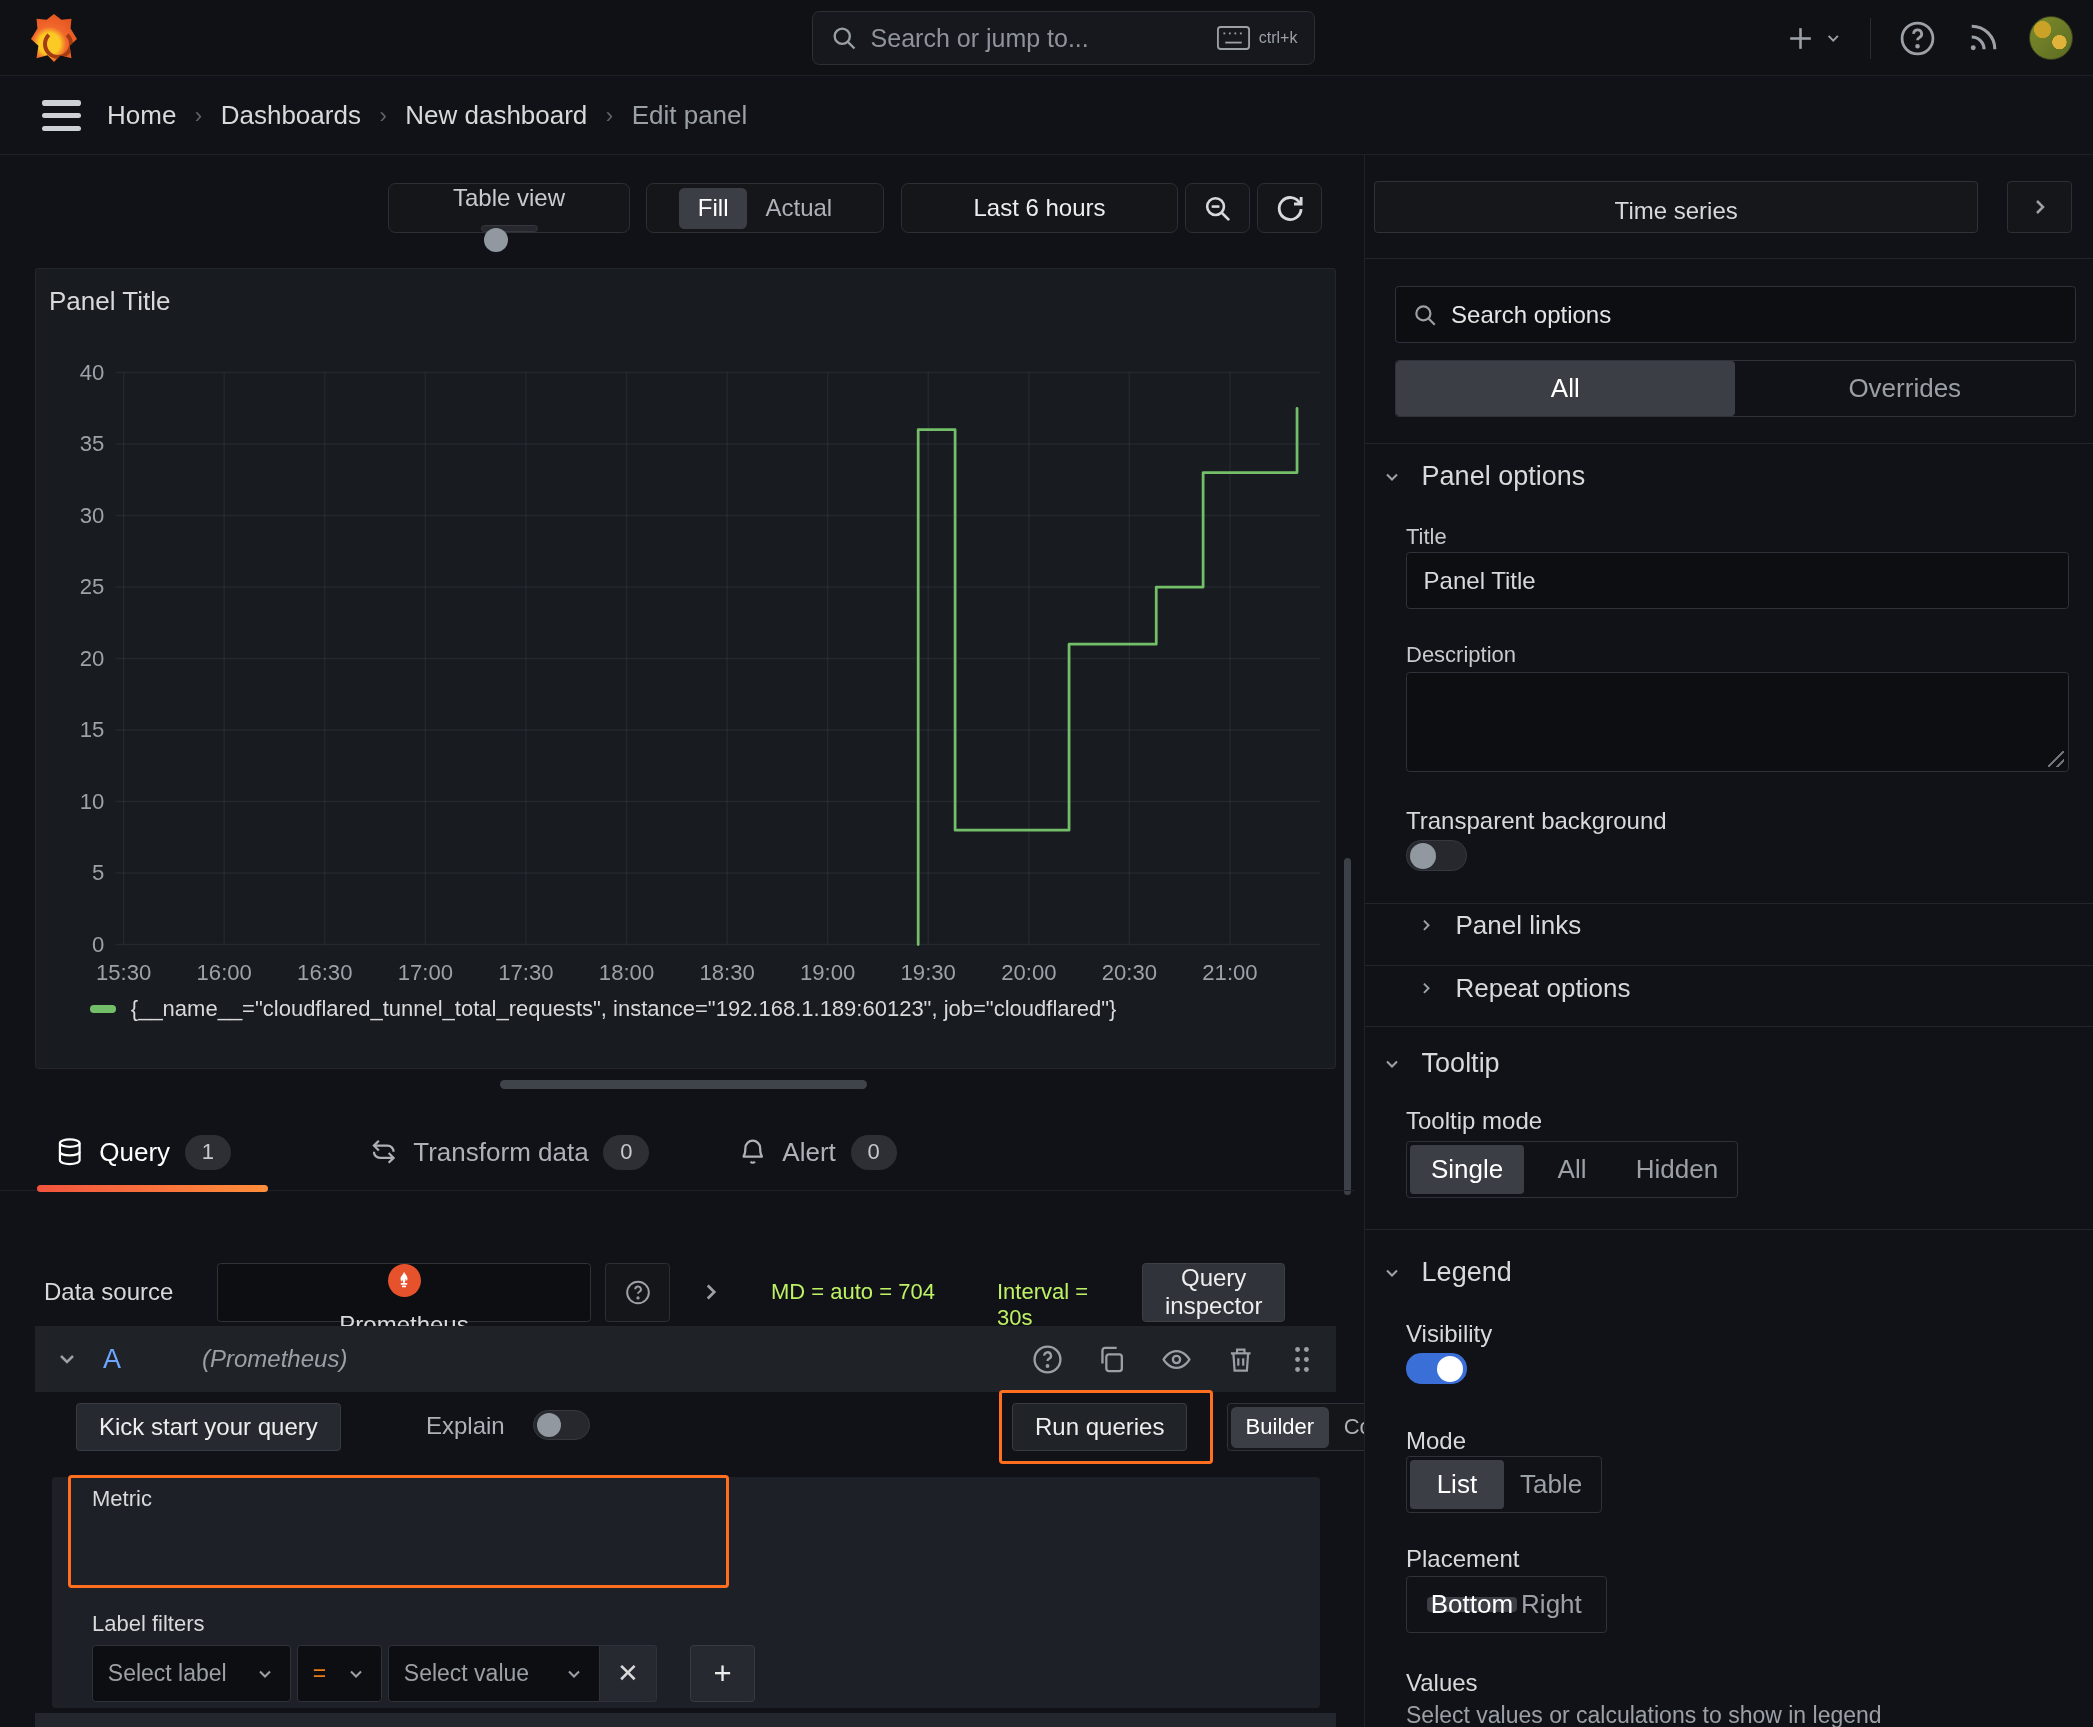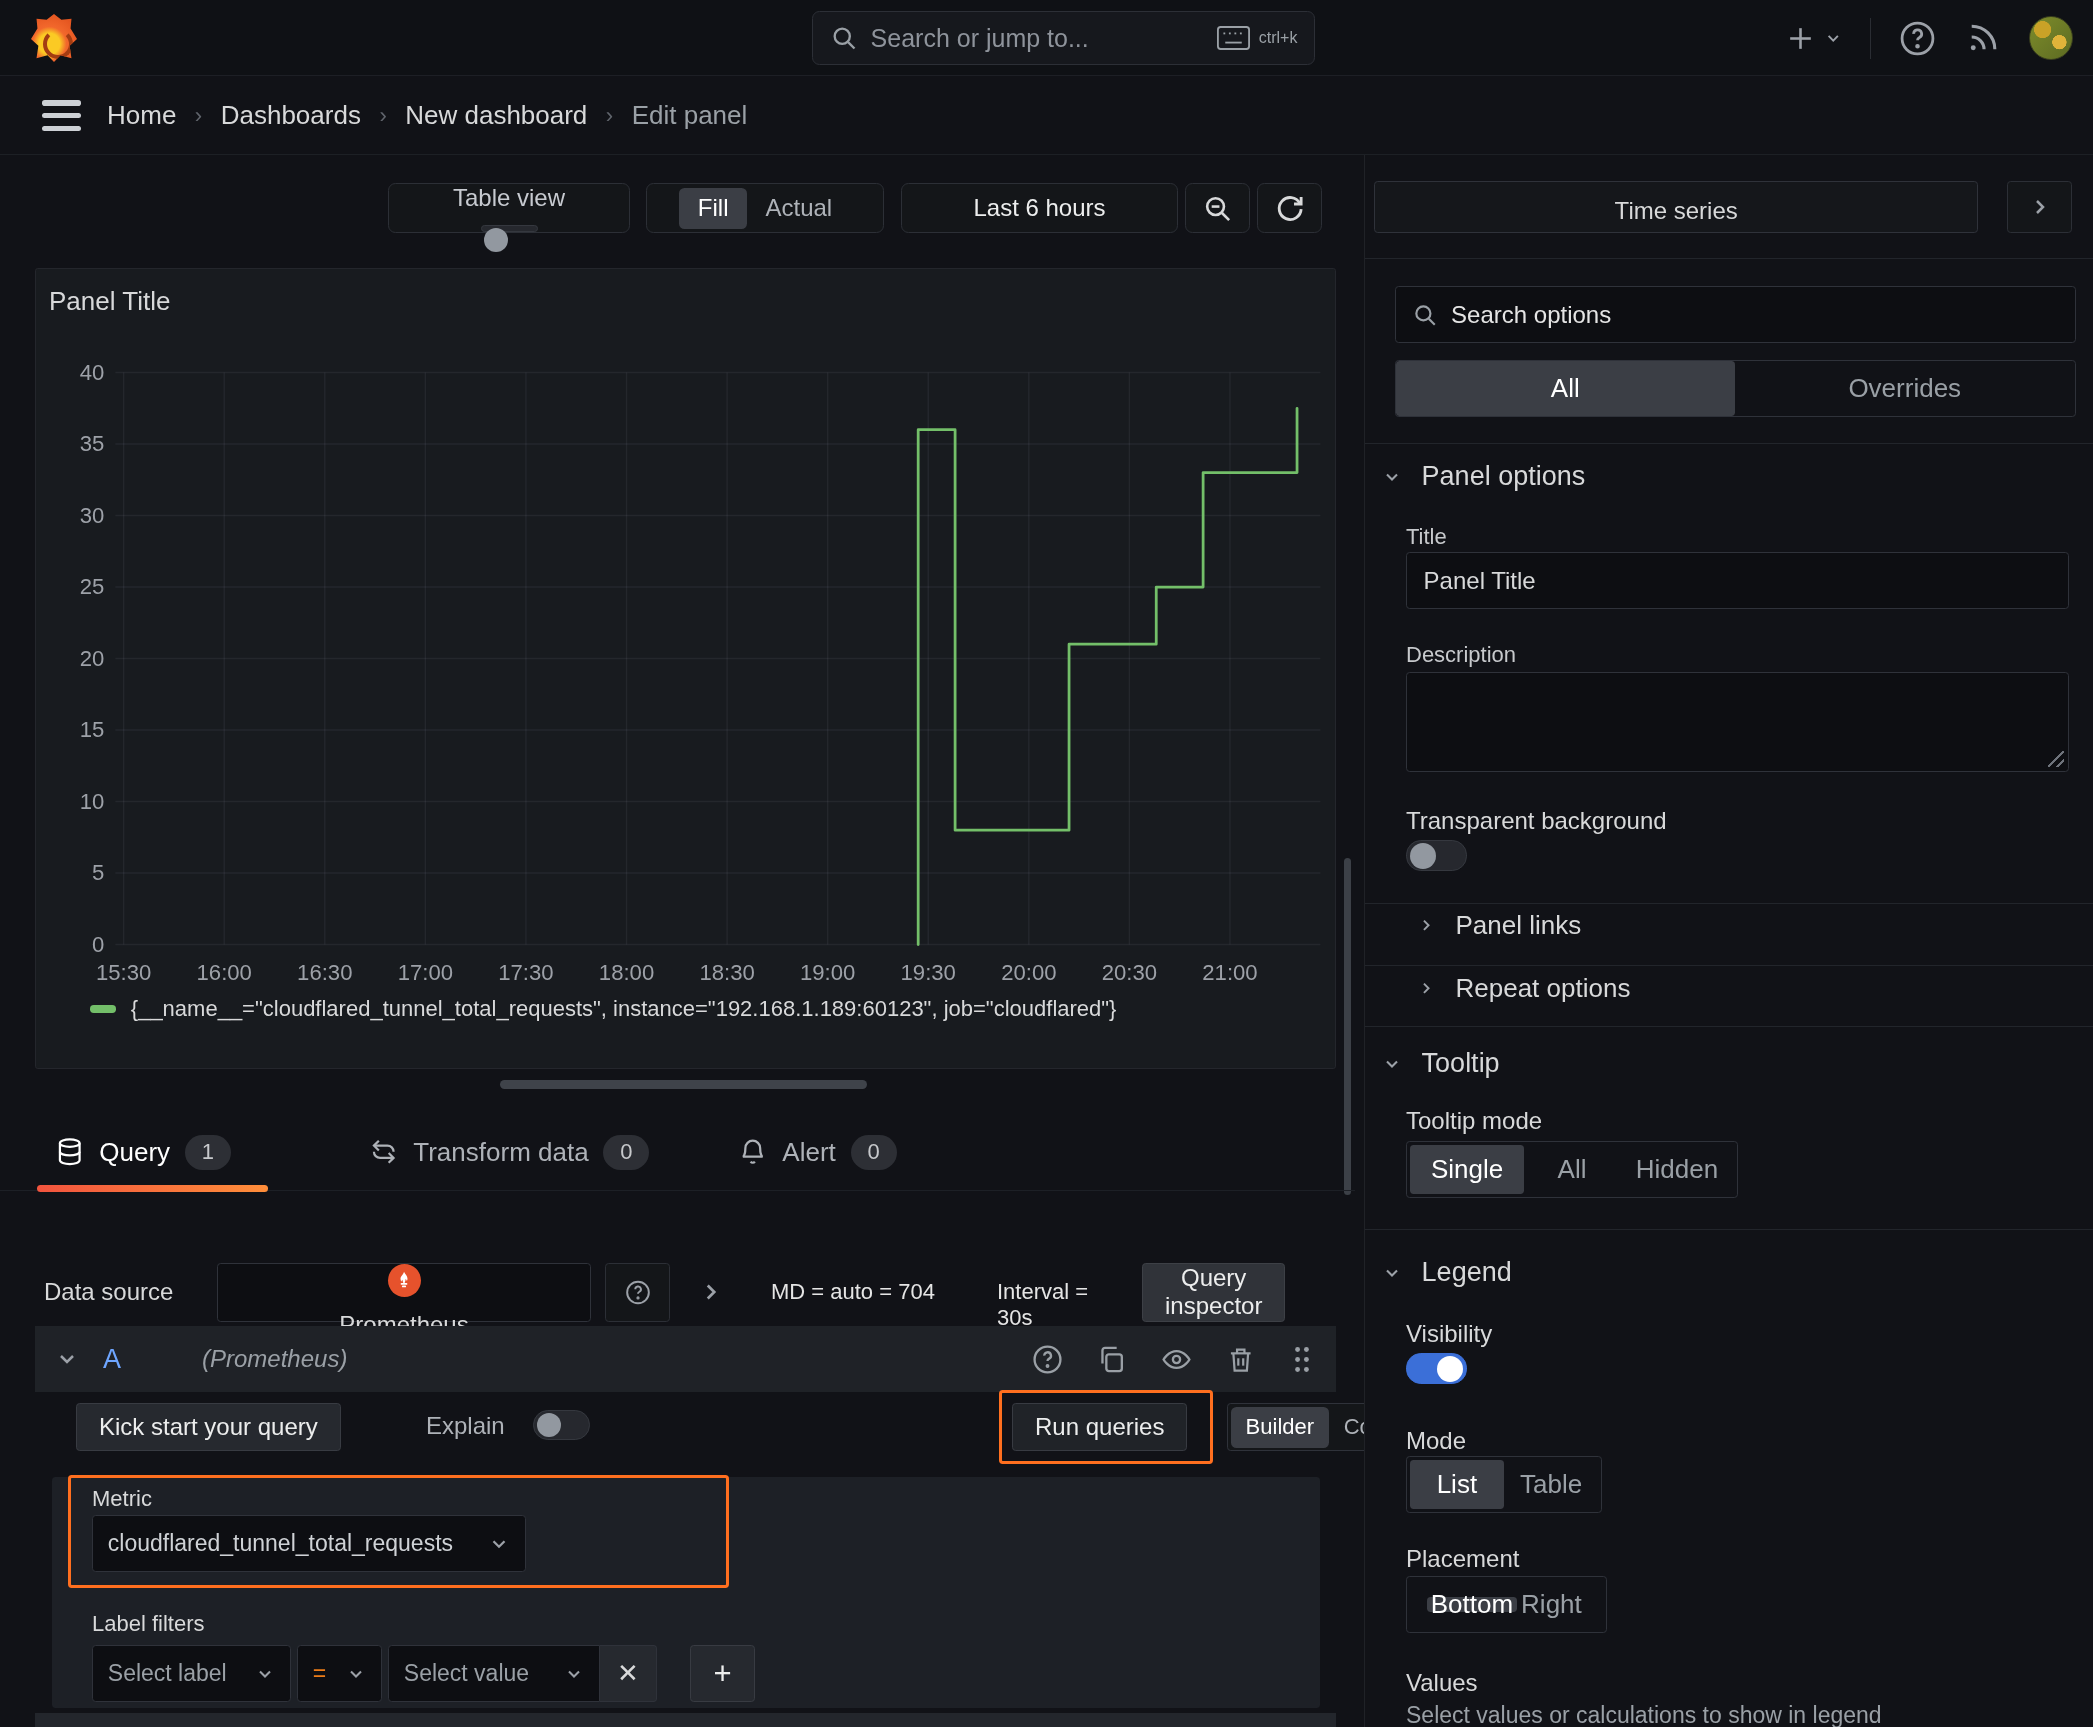--- a/index.html
+++ b/index.html
@@ -67,21 +67,21 @@
   .tab.active { color:#ffffff; }
   .badge { min-width:46px; height:35px; padding:0 13px; background:#2d2f35; border-radius:18.5px; display:flex; align-items:center; justify-content:center; font-size:22px; color:#c7c9cc; }
   #tab-underline { position:absolute; left:37px; top:66px; width:231px; height:6.5px; border-radius:3.7px; background:linear-gradient(90deg,#f2543e,#ff8e3a); }
 
   
   #dsrow { position:absolute; left:0; top:1259px; width:1100px; height:68px; }
   .field-label { font-size:24px; color:#d8d9da; }
   .select { background:#0d0e12; border:0.9px solid #2f323a; border-radius:3.7px; height:59px; display:flex; align-items:center; gap:14.8px; padding:0 16.6px; font-size:24px; color:#d8d9da; cursor:pointer;flex-direction:column; }
   .select .caret { margin-left:auto; }
   .ghostbtn { height:59px; border:0.9px solid #2c2f36; background:#141619; border-radius:3.7px; display:flex; align-items:center; justify-content:center; padding:0 18.5px; cursor:pointer; }
-  .muted { color:#e5e5e5; font-size:22px; }
+  .muted { color:#bef264; font-size:22px; }
   .prom-ic { width:33px; height:33px; border-radius:50%; background:#e6522c; display:flex; align-items:center; justify-content:center; flex:none; }
 
   
   #qheader { position:absolute; left:35px; top:1326px; width:1301px; height:66px; background:#1f2227; display:flex; align-items:center; padding:0 20px; gap:24px; }
   #qheader .refid { color:#6ea6ff; font-size:27px; }
   #qheader .dshint { color:#9aa0a6; font-size:24px; font-style:italic; margin-left:57px; }
   .qicons { margin-left:auto; display:flex; align-items:center; gap:33px; color:#9aa0a6; }
   .smallbtn { height:48px; display:inline-flex; align-items:center; padding:0 22px; background:#26292f; border:0.9px solid #383b42; border-radius:3.7px; font-size:24px; color:#eceded; cursor:pointer; }
   .hl-box { position:absolute; border:3.7px solid #ff6f1f; border-radius:3.7px; }
   .radio-group { display:flex; align-items:center; border:0.9px solid #2f323a; border-radius:3.7px; padding:2.8px; height:48px; background:#141619; }
@@ -376,26 +376,20 @@
   <div class="hl-box" style="left:999px; top:1390px; width:214px; height:74px;"></div>
   <button class="smallbtn abs" style="left:1012px; top:1403px; background:#202328;">Run queries</button>
   <div class="radio-group abs" style="left:1227px; top:1403px;">
     <div class="seg on">Builder</div>
     <div class="seg">Code</div>
   </div>
 
   <div id="formpanel"></div>
   <div class="hl-box" style="left:68px; top:1475px; width:661px; height:113px;"></div>
   <span class="mini-label abs" style="left:92px; top:1486px;">Metric</span>
-  <div class="fselect abs" style="left:92px; top:1515px; width:434px;">
-    <span>cloudflared_tunnel_total_requests</span>
-    <svg class="icon ic" style="margin-left:auto;" width="22" height="22" viewBox="0 0 24 24" fill="none" stroke="currentColor" stroke-width="2.5">
-        <polyline points="6,9 12,15 18,9"></polyline>
-      </svg>
-  </div>
 
   <span class="mini-label abs" style="left:92px; top:1611px;">Label filters</span>
   <div class="fselect abs" style="left:92px; top:1645px; width:199px; color:#9aa0a6;">
     <span>Select label</span>
     <svg class="icon ic" style="margin-left:auto;" width="20" height="20" viewBox="0 0 24 24" fill="none" stroke="currentColor" stroke-width="2.5">
         <polyline points="6,9 12,15 18,9"></polyline>
       </svg>
   </div>
   <div class="fselect abs" style="left:297px; top:1645px; width:85px;">
     <span class="orange">=</span>

